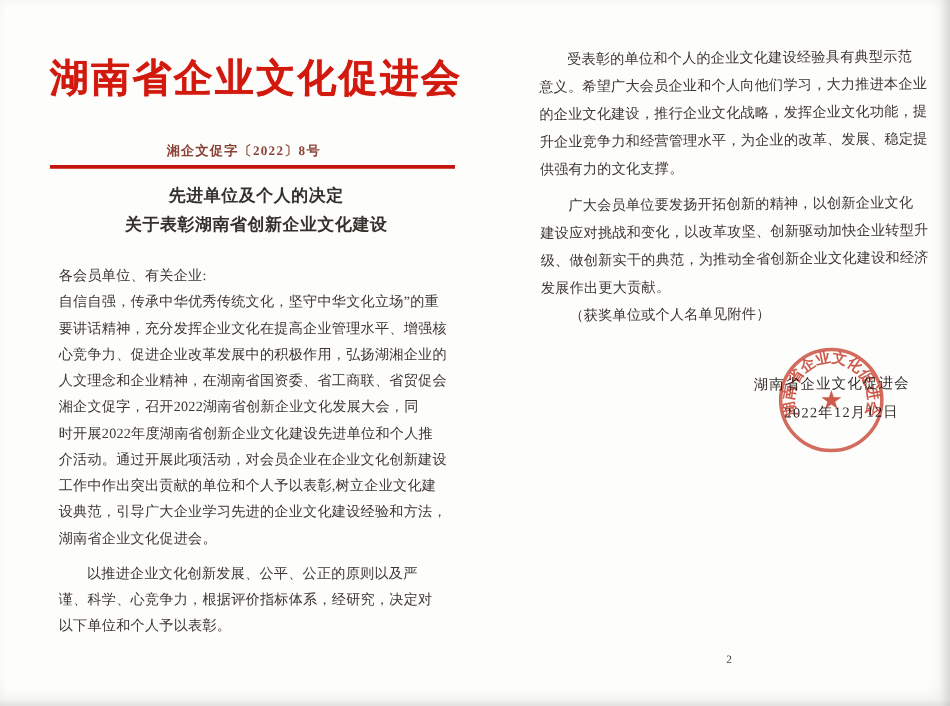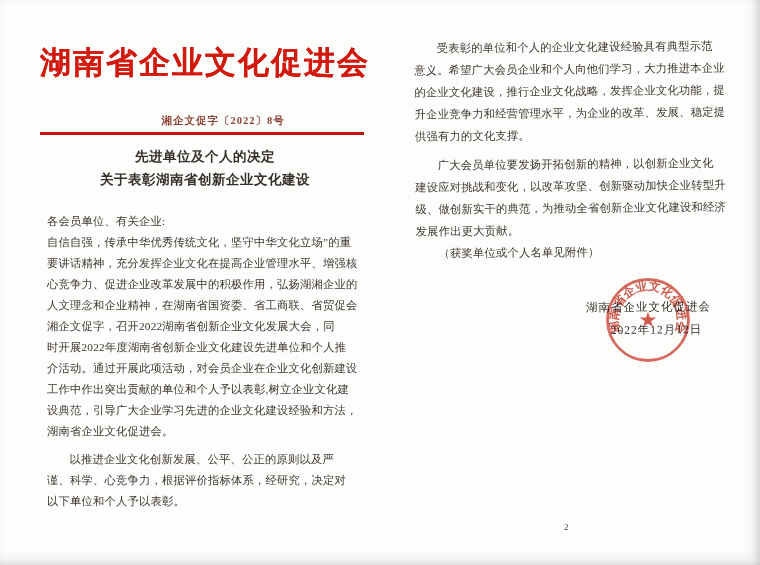--- a/index.html
+++ b/index.html
@@ -9,30 +9,30 @@
     font-family:"Liberation Serif","DejaVu Serif",serif;
     box-shadow:inset -7px -6px 12px rgba(0,0,0,.07), inset 2px 2px 6px rgba(0,0,0,.02);
   }
   .edge-right{position:absolute;right:0;top:0;width:8px;height:100%;
     background:linear-gradient(to right, rgba(0,0,0,0), rgba(120,120,118,.18));}
   .edge-bottom{position:absolute;left:0;bottom:0;width:100%;height:6px;
     background:linear-gradient(to bottom, rgba(0,0,0,0), rgba(120,120,118,.10));}
 
   .page{position:absolute;top:0;height:100%;}
   .page-left{left:0;width:385px;}
-  .page-right{left:368px;width:375px;}
+  .page-right{left:385px;width:375px;}
 
   .letterhead{
     position:absolute;top:42px;left:38px;width:334px;
     color:#d2190e;font-size:31px;font-weight:bold;
     text-align:center;letter-spacing:2px;white-space:nowrap;
     text-shadow:0 0 .6px #d2190e;
   }
   .doc-number{
-    position:absolute;top:114px;left:56px;width:334px;
+    position:absolute;top:114px;left:28px;width:334px;
     color:#8a4236;font-size:10.5px;font-weight:bold;
     text-align:center;letter-spacing:1px;
   }
   .red-divider{
     position:absolute;top:132px;left:40px;width:324px;height:3px;
     background:#c3150b;
   }
   .doc-title{
     position:absolute;top:145px;left:38px;width:334px;
     color:#35302b;font-size:13.5px;font-weight:bold;

